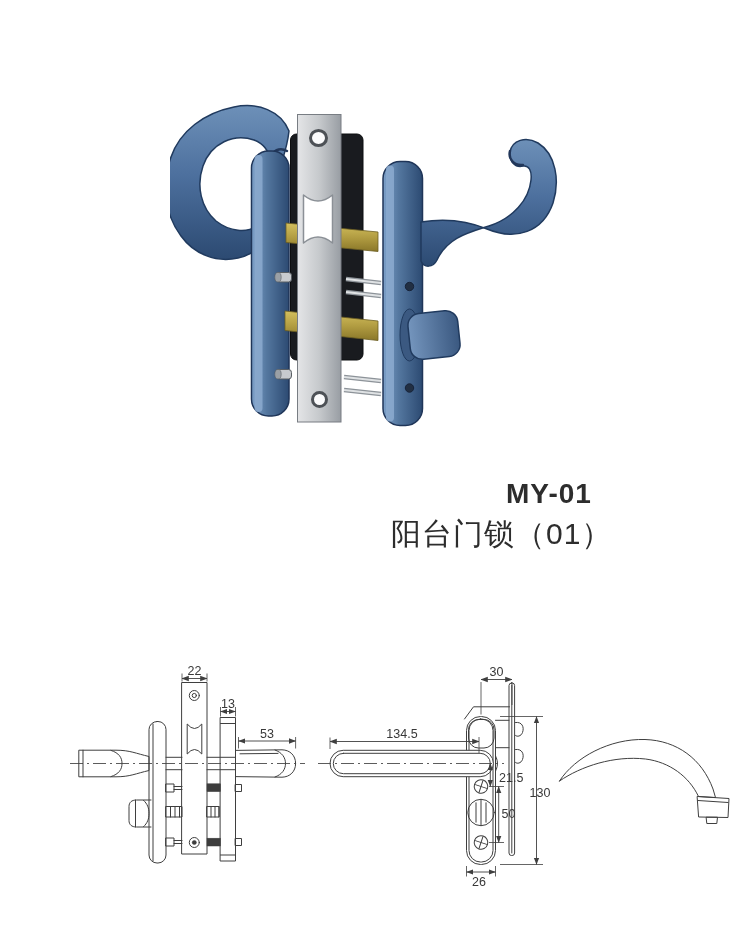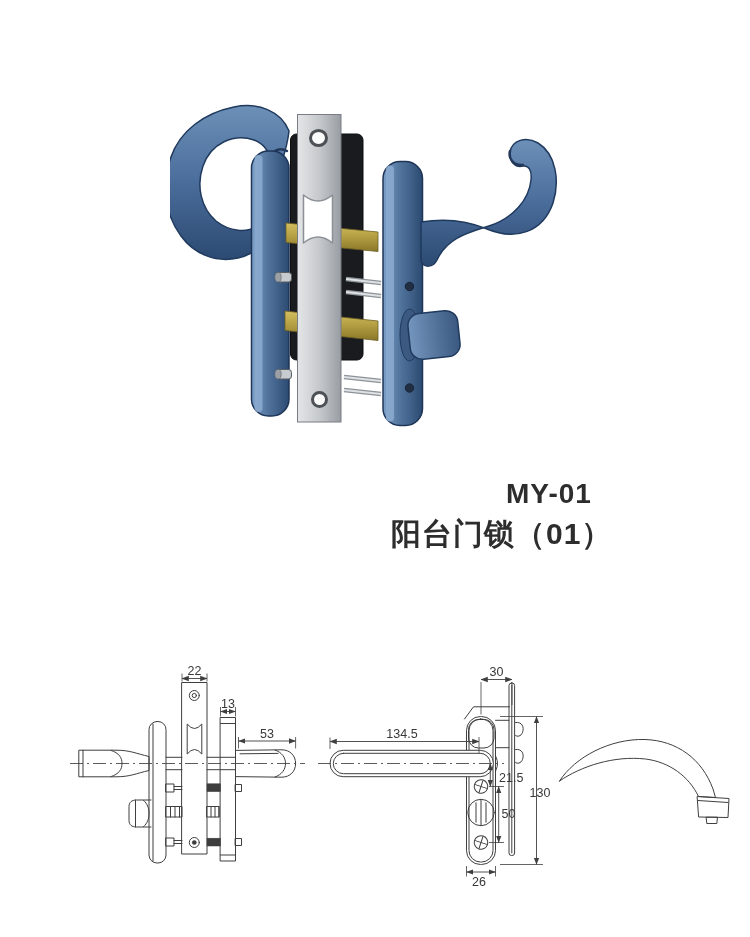--- a/index.html
+++ b/index.html
@@ -6,21 +6,21 @@
   body{
     width:750px;height:937px;position:relative;background:#ffffff;
     font-family:"Liberation Sans","DejaVu Sans",sans-serif;overflow:hidden;
   }
   .render-wrap{position:absolute;left:170px;top:95px;width:400px;height:360px;}
   .model-no{
     position:absolute;left:506px;top:478px;font-size:28px;font-weight:700;
     color:#2d2d2d;letter-spacing:1px;white-space:nowrap;
   }
   .product-name{
-    position:absolute;left:391px;top:514px;font-size:30px;font-weight:700;
+    position:absolute;left:391px;top:514px;font-size:30px;font-weight:400;
     color:#2d2d2d;letter-spacing:1px;white-space:nowrap;
   }
   .drawing-wrap{position:absolute;left:52px;top:640px;width:700px;height:265px;}
   .ln{fill:none;stroke:#3f3f3f;stroke-width:1;stroke-linejoin:round;stroke-linecap:round;}
   .fw{fill:#ffffff;stroke:#3f3f3f;stroke-width:1;stroke-linejoin:round;}
   .cl{fill:none;stroke:#4a4a4a;stroke-width:0.9;stroke-dasharray:13 4 2 4;}
   .dim{fill:none;stroke:#3f3f3f;stroke-width:0.9;}
   .ext{fill:none;stroke:#3f3f3f;stroke-width:0.8;}
   .dimtxt{fill:#383838;font-size:12.5px;font-family:"Liberation Sans",sans-serif;}
   .dk{fill:#3d3d3d;stroke:#3d3d3d;stroke-width:0.5;}

